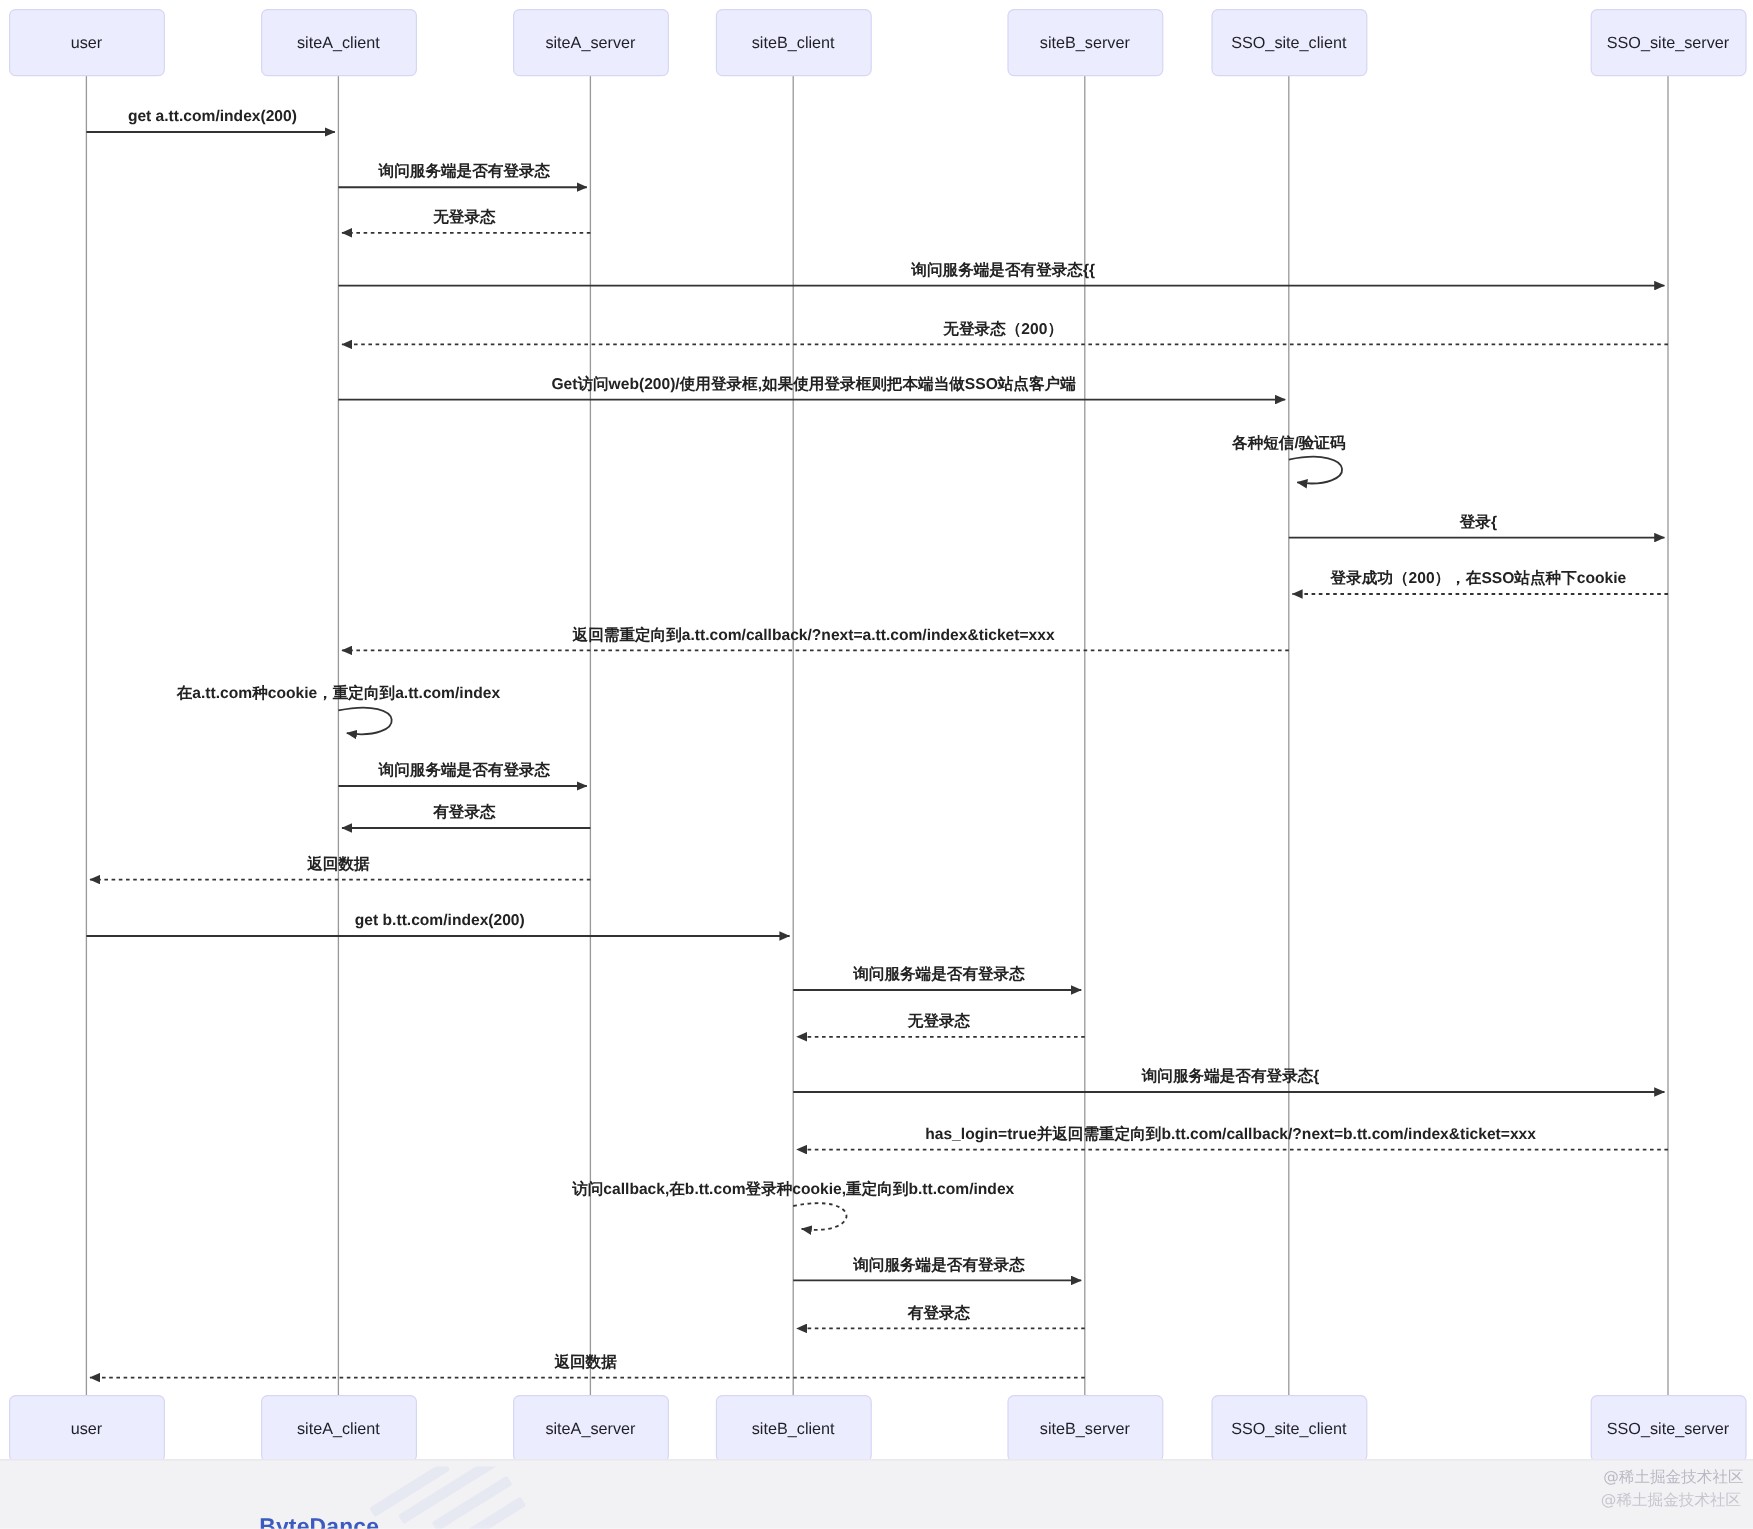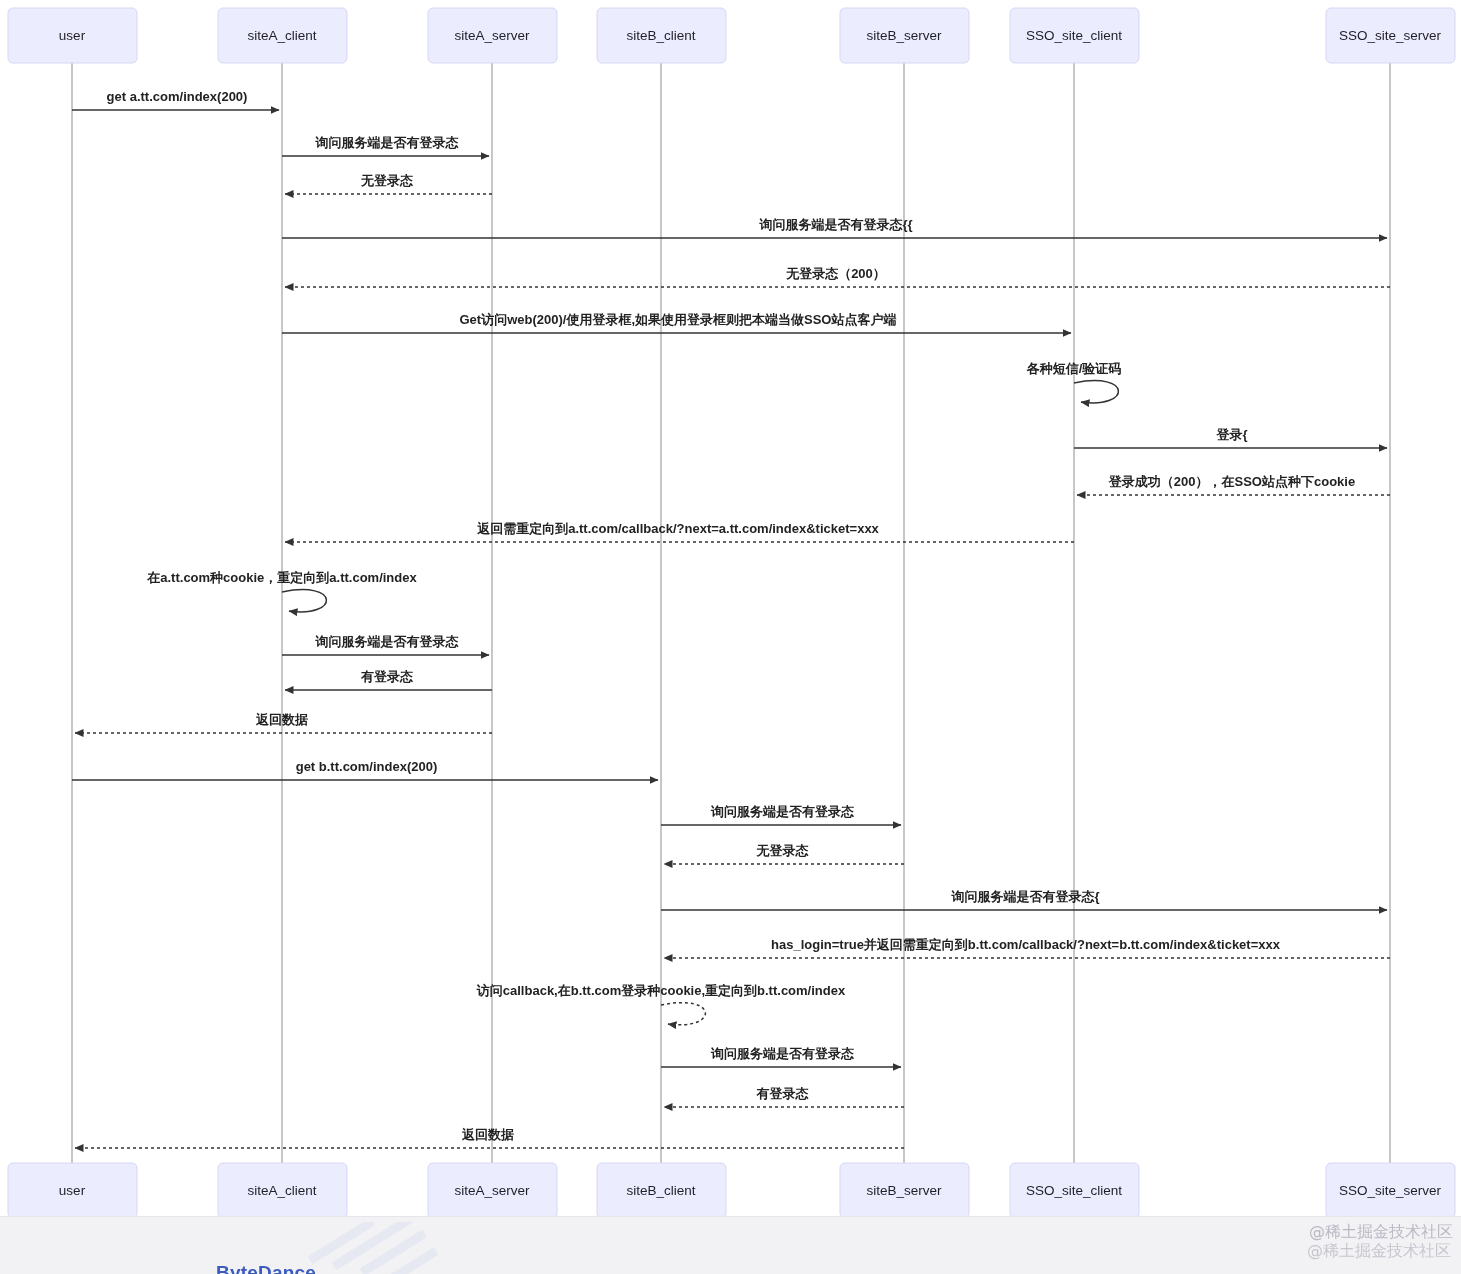--- a/index.html
+++ b/index.html
@@ -40,21 +40,21 @@
     position:absolute;left:300px;top:1222px;width:230px;height:52px;
     opacity:.30;overflow:hidden;pointer-events:none;
   }
   #bd-glyph span{
     position:absolute;background:#ccd3ee;border-radius:2px;
     transform:rotate(-32deg);transform-origin:left center;
   }
   #wm{
     position:absolute;right:8px;top:1222px;text-align:right;
     font-family:"DejaVu Sans","Liberation Sans",sans-serif;
-    color:#b9b9c4;font-size:16px;line-height:19px;white-space:nowrap;
+    color:#b9b9c4;font-size:13px;line-height:19px;white-space:nowrap;
     pointer-events:none;
   }
   #wm .w2{color:#c6c6cf;padding-right:2px;}
 </style>
 </head>
 <body>
 
 <div id="stage">
 
   <svg id="diagram" viewBox="0 0 1461 1274" xmlns="http://www.w3.org/2000/svg">

